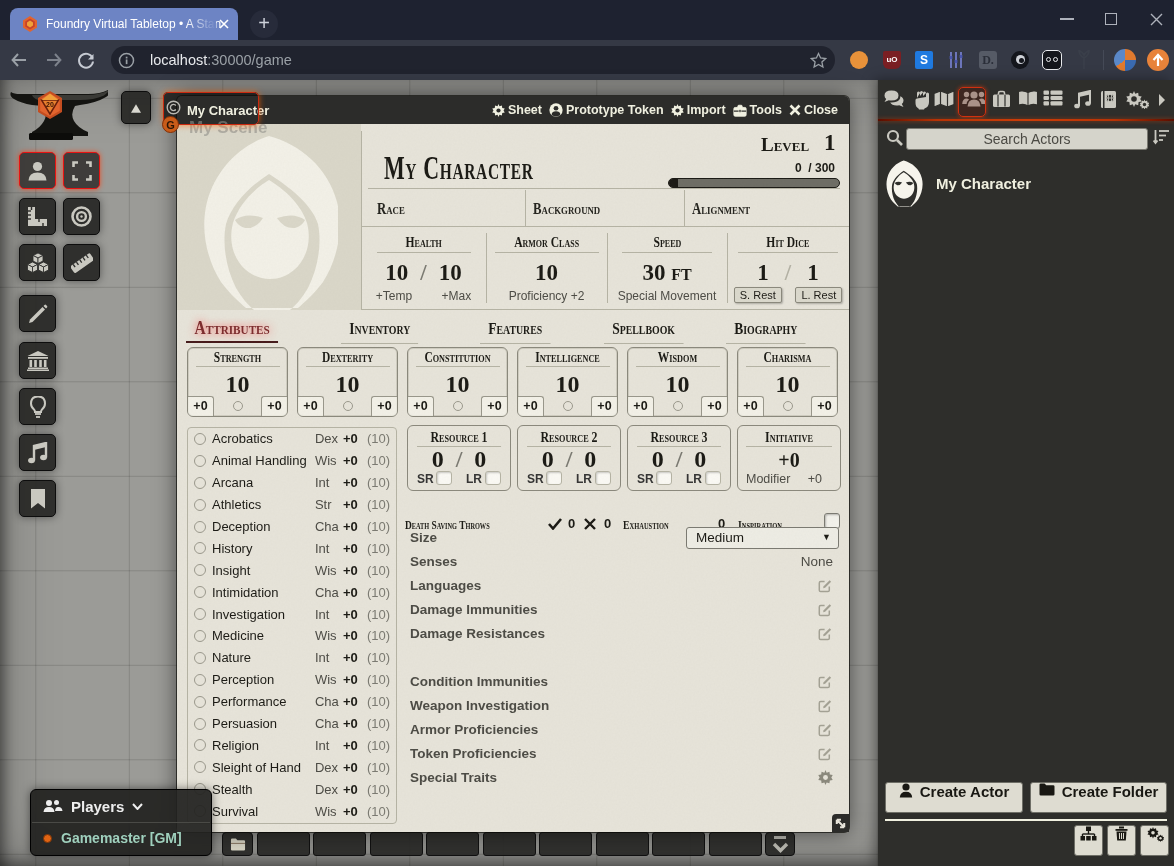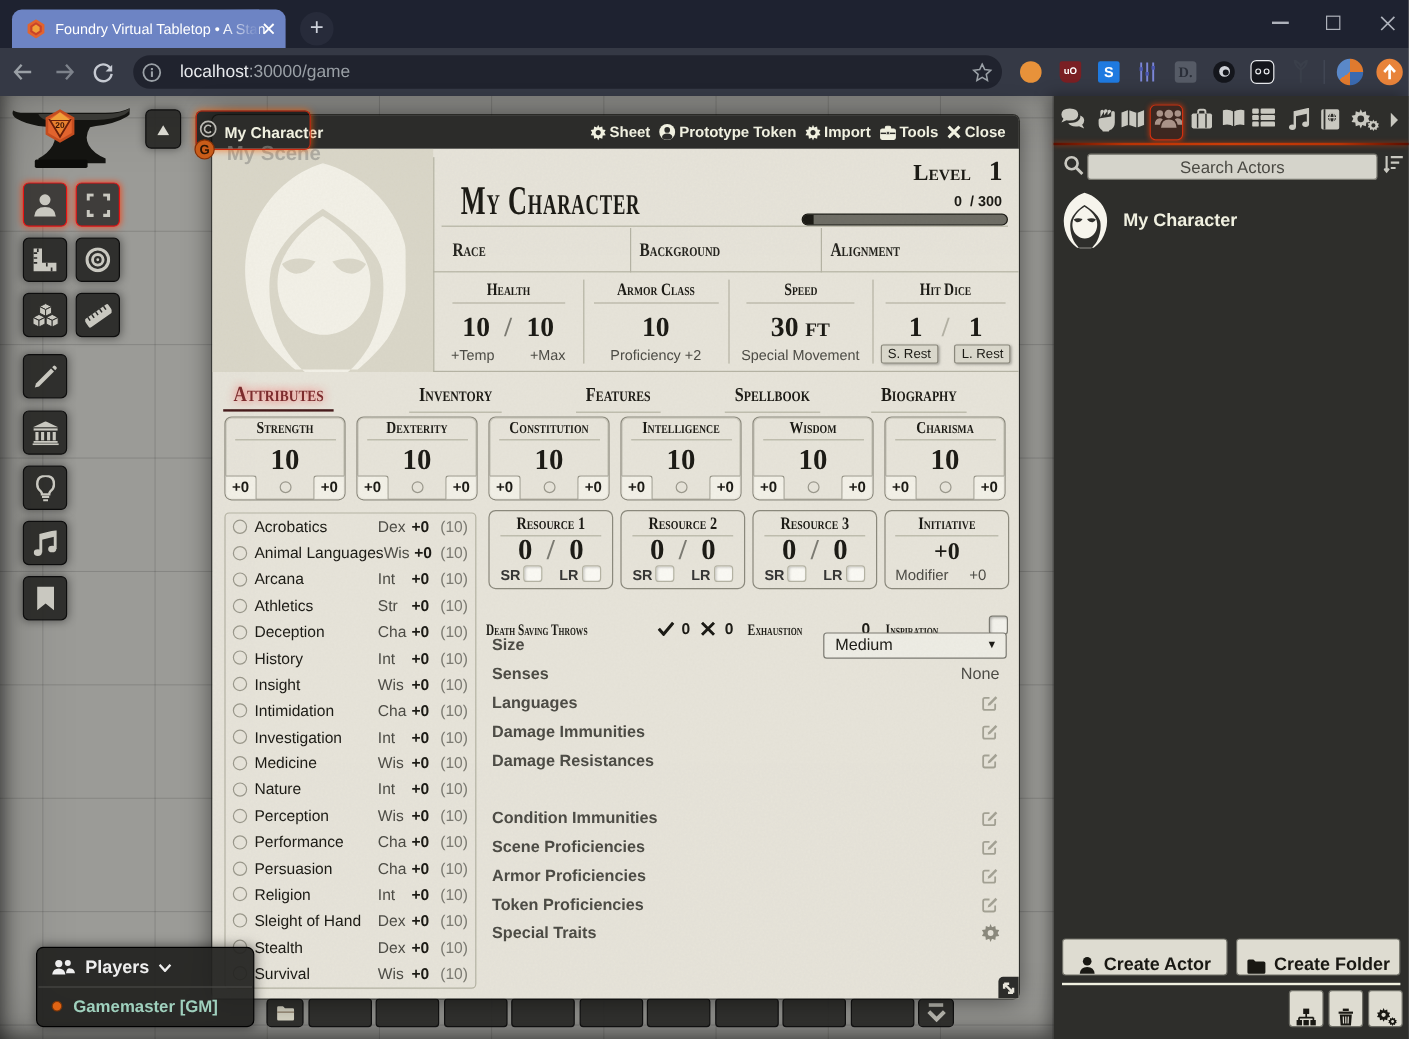--- a/index.html
+++ b/index.html
@@ -33,21 +33,21 @@
   .ctl svg { display:block; margin:auto; }
   
   #win { left:177px; top:96px; width:672px; height:736px; box-shadow:0 0 0 1px rgba(15,15,12,0.7), 0 0 22px rgba(0,0,0,0.55); border-radius:5px; z-index:5; }
   #titlebar { left:0; top:0; width:672px; height:28px; background:#2c2c2a; border-radius:5px 5px 0 0;
       color:#f0f0e0; font-size:13.5px; font-weight:bold; }
   #sheet { left:0; top:28px; width:672px; height:708px; background:#e7e4da; color:#191813; overflow:hidden; }
   .hbtn { display:flex; align-items:center; gap:3px; margin-left:7px; font-size:12.5px; }
   
   #sidebar { left:878px; top:80px; width:296px; height:786px; background:#2e2e2b; box-shadow:-4px 0 12px rgba(0,0,0,0.4); z-index:10; }
   .lbtn { background:#dedcd1; border:1px solid #6e6e66; border-radius:3px; color:#191813; font-weight:bold; font-size:15px;
-          display:flex; align-items:flex-end; justify-content:center; gap:7px; }
+          display:flex; align-items:flex-start; justify-content:center; gap:7px; }
   
   #players { left:30px; top:789px; width:182px; height:67px; z-index:7; background:rgba(33,33,31,0.93); border:1px solid #000;
              border-radius:6px; color:#eee; box-shadow:0 0 10px rgba(0,0,0,0.5); }
   
   .slot { background:rgba(40,40,38,0.92); border:1px solid #111; }
 </style>
 </head>
 <body>
 <div id="app">
 
@@ -452,21 +452,21 @@
       <div id="skills" class="abs" style="left:10px;top:303px;width:210px;height:397px;border:1px solid #b5b3a4;border-radius:4px;font-size:13px;color:#191813;overflow:hidden">
           <div class="flex" style="height:21.9px;padding:0 6px">
     <span style="width:12px;height:12px;border:1px solid #9a988c;border-radius:50%;margin-right:6px;flex:none"></span>
     <span style="flex:1;white-space:nowrap">Acrobatics</span>
     <span style="width:28px;color:#4b4a44">Dex</span>
     <span style="width:24px;font-weight:bold">+0</span>
     <span style="color:#7a7971">(10)</span>
           </div>
           <div class="flex" style="height:21.9px;padding:0 6px">
     <span style="width:12px;height:12px;border:1px solid #9a988c;border-radius:50%;margin-right:6px;flex:none"></span>
-    <span style="flex:1;white-space:nowrap">Animal Languages</span>
+    <span style="flex:1;white-space:nowrap">Animal Handling</span>
     <span style="width:28px;color:#4b4a44">Wis</span>
     <span style="width:24px;font-weight:bold">+0</span>
     <span style="color:#7a7971">(10)</span>
           </div>
           <div class="flex" style="height:21.9px;padding:0 6px">
     <span style="width:12px;height:12px;border:1px solid #9a988c;border-radius:50%;margin-right:6px;flex:none"></span>
     <span style="flex:1;white-space:nowrap">Arcana</span>
     <span style="width:28px;color:#4b4a44">Int</span>
     <span style="width:24px;font-weight:bold">+0</span>
     <span style="color:#7a7971">(10)</span>
@@ -654,21 +654,21 @@
                 <path d="M5.6 7.2 L11.6 1.2 L13.1 2.7 L7.1 8.7 L5.1 9.2 Z" fill="#a3a194"></path>
               </svg></span></div>
           <div class="abs" style="left:5px;top:102px;width:429px;height:20px"><span>Damage Resistances</span><span class="abs" style="right:7px;top:1px"><svg width="14" height="14" viewBox="0 0 14 14">
                 <path d="M11.3 7.5 V11.2 Q11.3 12.6 9.9 12.6 H2.7 Q1.3 12.6 1.3 11.2 V4 Q1.3 2.6 2.7 2.6 H6.6" fill="none" stroke="#a3a194" stroke-width="1.5"></path>
                 <path d="M5.6 7.2 L11.6 1.2 L13.1 2.7 L7.1 8.7 L5.1 9.2 Z" fill="#a3a194"></path>
               </svg></span></div>
           <div class="abs" style="left:5px;top:150px;width:429px;height:20px"><span>Condition Immunities</span><span class="abs" style="right:7px;top:1px"><svg width="14" height="14" viewBox="0 0 14 14">
                 <path d="M11.3 7.5 V11.2 Q11.3 12.6 9.9 12.6 H2.7 Q1.3 12.6 1.3 11.2 V4 Q1.3 2.6 2.7 2.6 H6.6" fill="none" stroke="#a3a194" stroke-width="1.5"></path>
                 <path d="M5.6 7.2 L11.6 1.2 L13.1 2.7 L7.1 8.7 L5.1 9.2 Z" fill="#a3a194"></path>
               </svg></span></div>
-          <div class="abs" style="left:5px;top:174px;width:429px;height:20px"><span>Scene Proficiencies</span><span class="abs" style="right:7px;top:1px"><svg width="14" height="14" viewBox="0 0 14 14">
+          <div class="abs" style="left:5px;top:174px;width:429px;height:20px"><span>Weapon Investigation</span><span class="abs" style="right:7px;top:1px"><svg width="14" height="14" viewBox="0 0 14 14">
                 <path d="M11.3 7.5 V11.2 Q11.3 12.6 9.9 12.6 H2.7 Q1.3 12.6 1.3 11.2 V4 Q1.3 2.6 2.7 2.6 H6.6" fill="none" stroke="#a3a194" stroke-width="1.5"></path>
                 <path d="M5.6 7.2 L11.6 1.2 L13.1 2.7 L7.1 8.7 L5.1 9.2 Z" fill="#a3a194"></path>
               </svg></span></div>
           <div class="abs" style="left:5px;top:198px;width:429px;height:20px"><span>Armor Proficiencies</span><span class="abs" style="right:7px;top:1px"><svg width="14" height="14" viewBox="0 0 14 14">
                 <path d="M11.3 7.5 V11.2 Q11.3 12.6 9.9 12.6 H2.7 Q1.3 12.6 1.3 11.2 V4 Q1.3 2.6 2.7 2.6 H6.6" fill="none" stroke="#a3a194" stroke-width="1.5"></path>
                 <path d="M5.6 7.2 L11.6 1.2 L13.1 2.7 L7.1 8.7 L5.1 9.2 Z" fill="#a3a194"></path>
               </svg></span></div>
           <div class="abs" style="left:5px;top:222px;width:429px;height:20px"><span>Token Proficiencies</span><span class="abs" style="right:7px;top:1px"><svg width="14" height="14" viewBox="0 0 14 14">
                 <path d="M11.3 7.5 V11.2 Q11.3 12.6 9.9 12.6 H2.7 Q1.3 12.6 1.3 11.2 V4 Q1.3 2.6 2.7 2.6 H6.6" fill="none" stroke="#a3a194" stroke-width="1.5"></path>
                 <path d="M5.6 7.2 L11.6 1.2 L13.1 2.7 L7.1 8.7 L5.1 9.2 Z" fill="#a3a194"></path>

